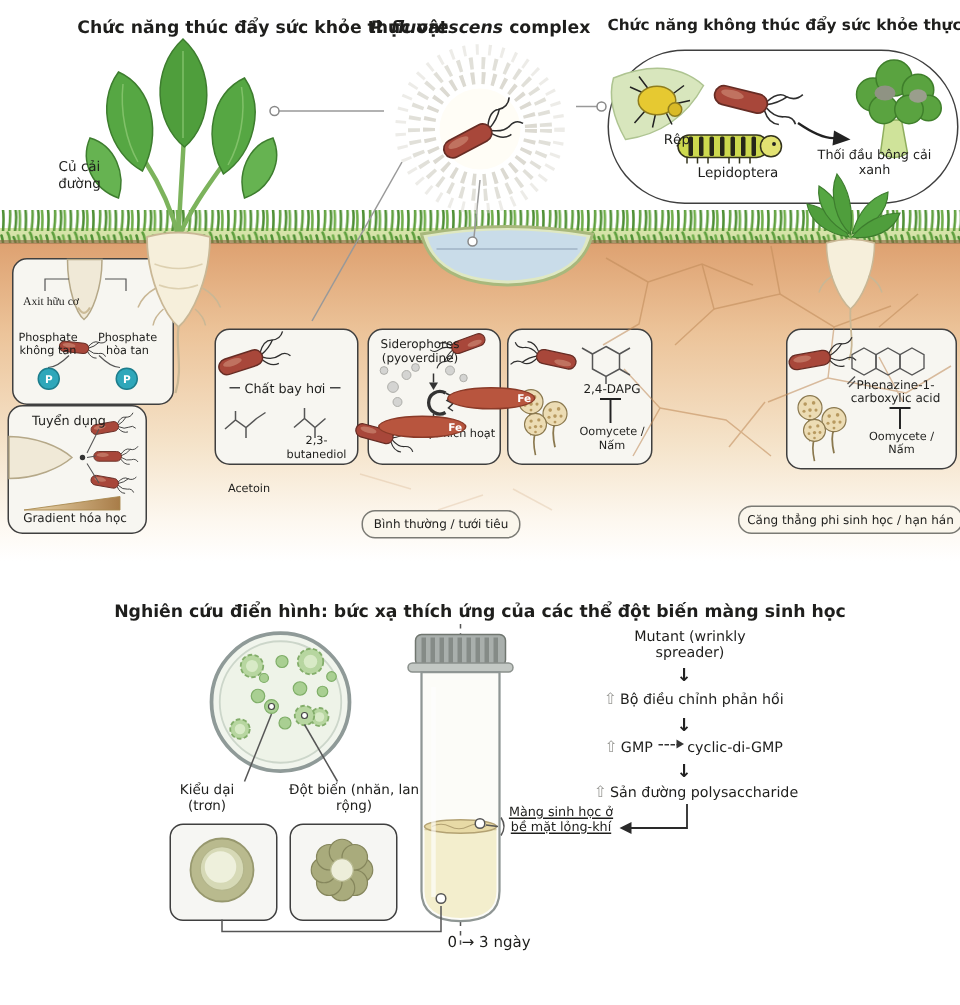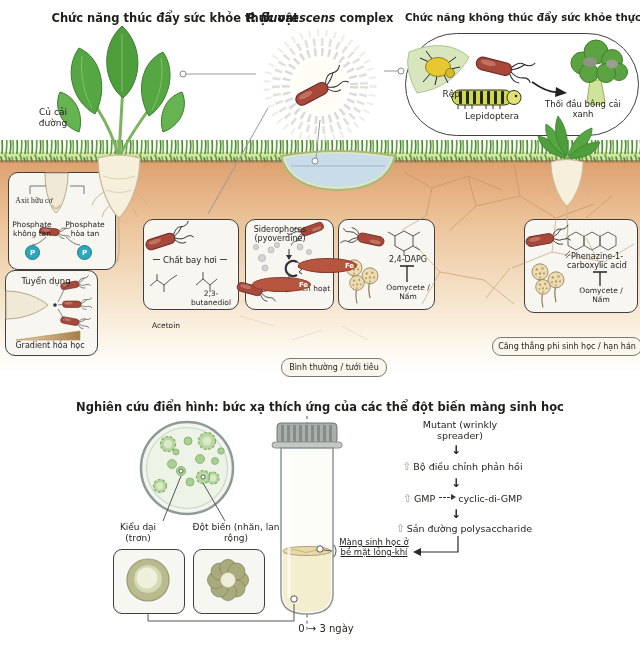--- a/index.html
+++ b/index.html
@@ -414,21 +414,21 @@
   <div class="lbl" style="left:272px;top:285px;width:60px;font-size:7.5px;">Được kích hoạt</div>
   <span class="badge fe-badge" style="left:298px;top:258px;">Fe</span>
   <span class="badge fe-badge" style="left:252px;top:277px;">Fe</span>
 
   <div class="lbl" style="left:384px;top:255px;width:48px;font-size:8px;">2,4-DAPG</div>
   <div class="lbl" style="left:383px;top:284px;width:50px;font-size:7.5px;">Oomycete / Nấm</div>
 
   <div class="lbl" style="left:560px;top:252px;width:74px;font-size:8px;">Phenazine-1- carboxylic acid</div>
   <div class="lbl" style="left:576px;top:287px;width:50px;font-size:7.5px;">Oomycete / Nấm</div>
 
-  <div class="pill" style="left:241px;top:358px;width:104px;height:17px;margin-left:40px;">Bình thường / tưới tiêu</div>
+  <div class="pill" style="left:241px;top:340px;width:104px;height:17px;">Bình thường / tưới tiêu</div>
   <div class="pill" style="left:492px;top:337px;width:148px;height:17px;">Căng thẳng phi sinh học / hạn hán</div>
 
   <div class="lbl b" style="left:70px;top:385px;width:500px;font-size:11.5px;margin-top:16px;">Nghiên cứu điển hình: bức xạ thích ứng của các thể đột biến màng sinh học</div>
 
   <div class="lbl" style="left:108px;top:522px;width:60px;font-size:9px;">Kiểu dại (trơn)</div>
   <div class="lbl" style="left:192px;top:522px;width:88px;font-size:9px;">Đột biến (nhăn, lan rộng)</div>
 
   <div class="lbl" style="left:408px;top:419px;width:104px;font-size:9.5px;">Mutant (wrinkly spreader)</div>
   <span class="flow-arrow" style="left:451px;top:443px;">↓</span>
   <div class="lbl nw" style="left:390px;top:460px;width:145px;font-size:9.5px;"><span class="up">⇧</span><span>Bộ điều chỉnh phản hồi</span></div>

